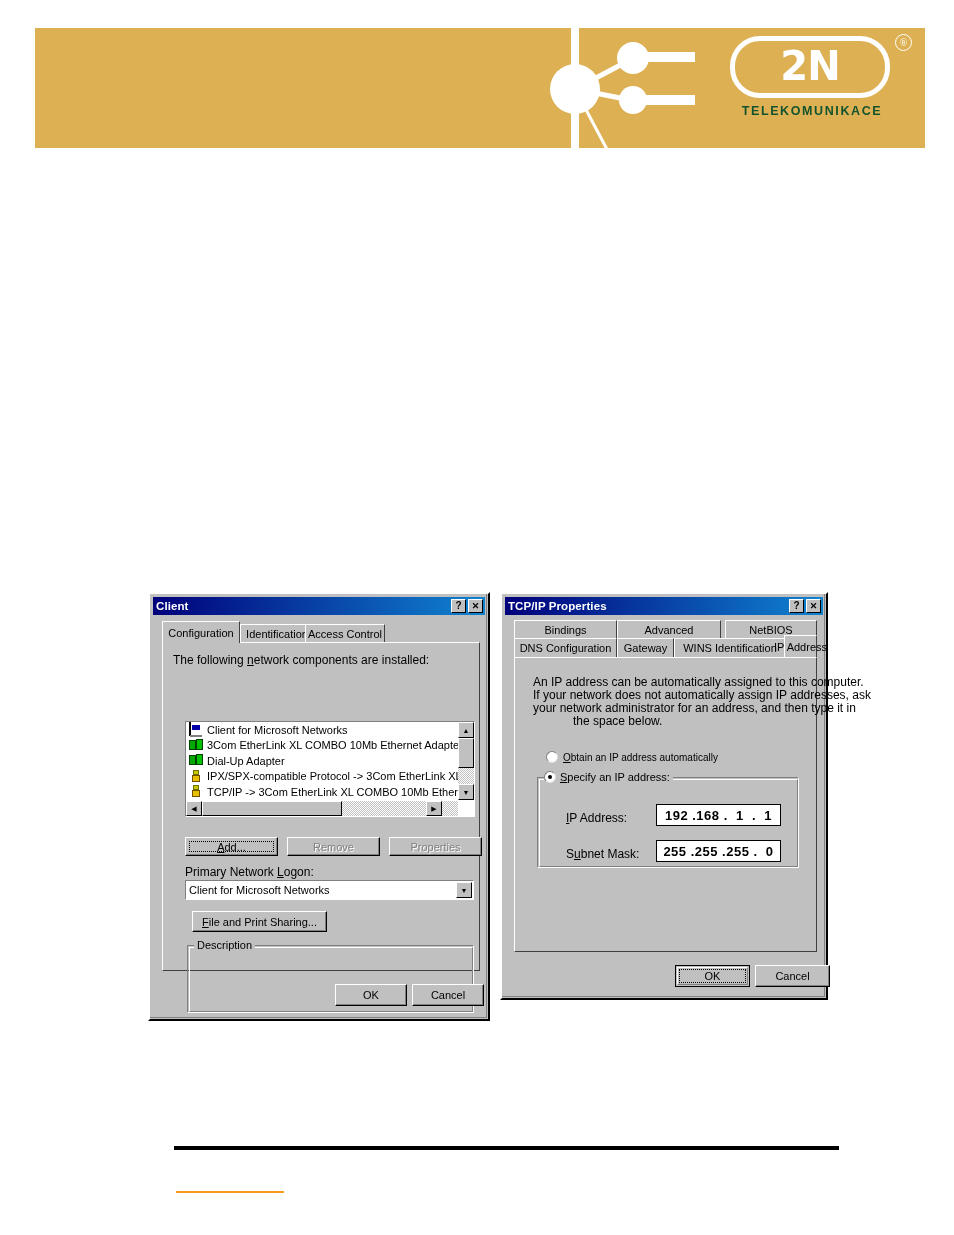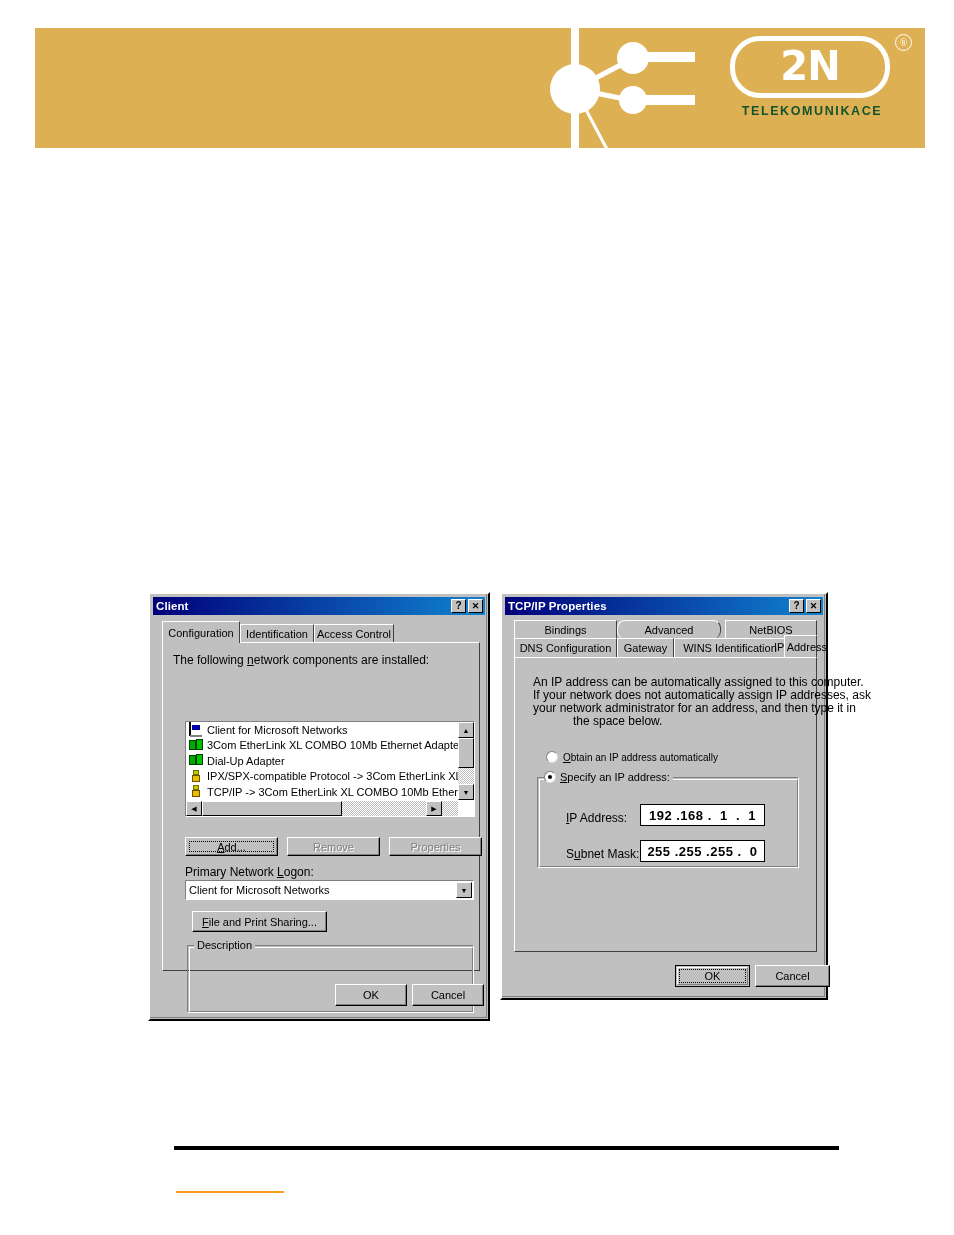--- a/index.html
+++ b/index.html
@@ -411,20 +411,21 @@
     border: 1.5px solid #000000;
     box-sizing: border-box;
     display: flex;
     align-items: center;
     justify-content: center;
     font-family: "Liberation Sans", sans-serif;
     font-weight: bold;
     font-size: 13px;
     letter-spacing: 0.5px;
     white-space: pre;
+    margin-left: 16px;
   }
 
   .u { text-decoration: underline; }
 
   
   #footer-rule {
     position: absolute;
     left: 174px;
     top: 1146px;
     width: 665px;
@@ -475,21 +476,21 @@
     <span class="tb-btn">?</span>
     <span class="tb-btn" style="font-size:9px;">✕</span>
   </div>
 
   <div class="tab selected" style="left:12px; top:27px; width:78px;">
     <span>Configuration</span>
   </div>
   <div class="tab" style="left:90px; top:30px; width:74px;">
     <span>Identification</span>
   </div>
-  <div class="tab" style="left:164px; top:30px; width:80px;align-items:center;">
+  <div class="tab" style="left:155px; top:30px; width:80px;align-items:center;">
     <span>Access Control</span>
   </div>
 
   <div class="tabpanel" style="left:12px; top:48px; width:318px; height:329px;">
 
     <div class="label" style="left:10px; top:10px;">
       The following <span class="u">n</span>etwork components are installed:
     </div>
 
     <div id="netcomp-list">
@@ -573,21 +574,21 @@
 
   <div class="titlebar" style="width:318px;">
     <span class="titlebar-text">TCP/IP Properties</span>
     <span class="tb-btn">?</span>
     <span class="tb-btn" style="font-size:9px;">✕</span>
   </div>
 
   <div class="tab" style="left:12px; top:26px; width:103px;">
     <span>Bindings</span>
   </div>
-  <div class="tab" style="left:115px; top:26px; width:104px;border-radius:8px;">
+  <div class="tab" style="left:115px; top:26px; width:104px;">
     <span>Advanced</span>
   </div>
   <div class="tab" style="left:223px; top:26px; width:92px;">
     <span>NetBIOS</span>
   </div>
 
   <div class="tab" style="left:12px; top:44px; width:103px;">
     <span>DNS Configuration</span>
   </div>
   <div class="tab" style="left:115px; top:44px; width:57px;">

